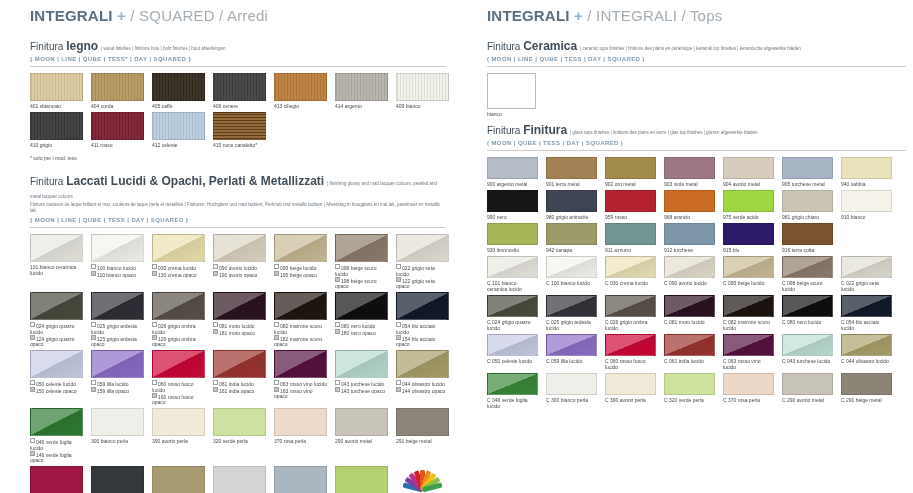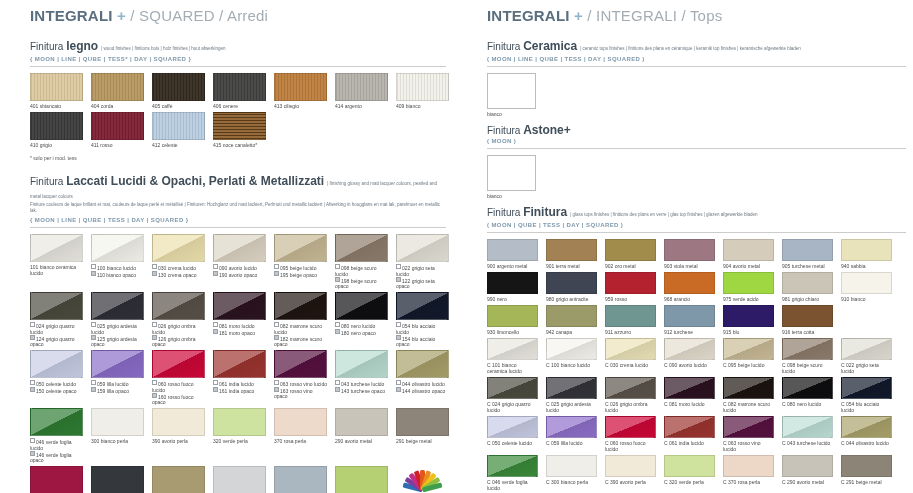--- a/index.html
+++ b/index.html
@@ -387,29 +387,20 @@
   <div class="sect">
     <div class="sect-head">
       <span class="sect-prefix">Finitura </span><span class="sect-name">Ceramica</span><span class="sect-tag">| ceramic tops finishes | finitions des plans en céramique | keramik top finishes | keramische afgewerkte bladen</span>
     </div>
     <div class="models">( MOON | LINE | QUBE | TESS | DAY | SQUARED )</div>
     <hr class="rule">
     <div class="boxed"></div>
     <div class="boxed-lbl">bianco</div>
   </div>
 
-  <div class="sect">
-    <div class="sect-head">
-      <span class="sect-prefix">Finitura </span><span class="sect-name">Astone+</span>
-    </div>
-    <div class="models">( MOON )</div>
-    <hr class="rule">
-    <div class="boxed"></div>
-    <div class="boxed-lbl">bianco</div>
-  </div>
 
   <div class="sect">
     <div class="sect-head">
       <span class="sect-prefix">Finitura </span><span class="sect-name">Finitura</span><span class="sect-tag">| glass tops finishes | finitions des plans en verre | glas top finishes | glazen afgewerkte bladen</span>
     </div>
     <div class="models">( MOON | QUBE | TESS | DAY | SQUARED )</div>
     <hr class="rule">
     <div class="sw-grid right">
         <div class="cell">
           <div class="sw" style="background-color: rgb(180, 189, 199);"></div>

